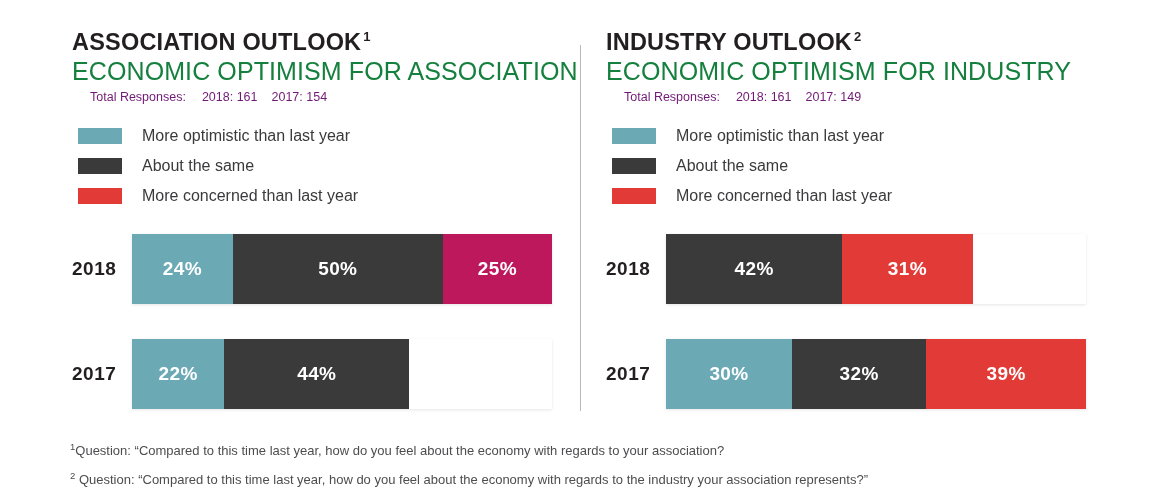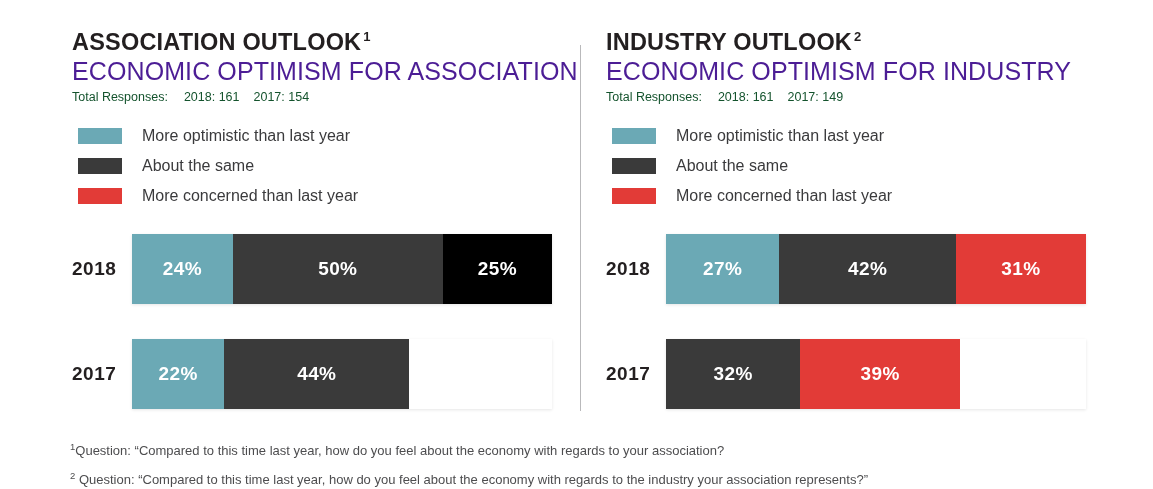--- a/index.html
+++ b/index.html
@@ -59,30 +59,30 @@
     margin-left: 2px;
   }
 
   .subtitle {
     position: absolute;
     top: 36px;
     left: 0;
     font-size: 25px;
     font-weight: 400;
     letter-spacing: 0.1px;
-    color: #4c1d95;
+    color: #15803d;
     white-space: nowrap;
   }
 
   .responses {
     position: absolute;
     top: 69px;
-    left: 0;
+    left: 18px;
     font-size: 12.5px;
-    color: #14532d;
+    color: #701a75;
     white-space: nowrap;
   }
   .responses .gap-a { display: inline-block; width: 16px; }
   .responses .gap-b { display: inline-block; width: 14px; }
 
   
   .legend {
     position: absolute;
     top: 100px;
     left: 6px;
@@ -202,21 +202,21 @@
 
     <div class="bar-row bar-row--2018">
       <span class="year-label">2018</span>
       <div class="bar">
         <div class="bar-seg" style="background:#6BA9B5; width:24%">
           <span class="bar-seg-value">24%</span>
         </div>
         <div class="bar-seg" style="background:#3A3A3A; width:50%">
           <span class="bar-seg-value">50%</span>
         </div>
-        <div class="bar-seg" style="background:#000000; width:26%">
+        <div class="bar-seg" style="background:#be185d; width:26%">
           <span class="bar-seg-value">25%</span>
         </div>
       </div>
     </div>
 
     <div class="bar-row bar-row--2017">
       <span class="year-label">2017</span>
       <div class="bar">
         <div class="bar-seg" style="background:#6BA9B5; width:22%">
           <span class="bar-seg-value">22%</span>
@@ -251,35 +251,35 @@
       </div>
       <div class="legend-row">
         <span class="legend-swatch" style="background:#E23B37"></span>
         <span class="legend-label">More concerned than last year</span>
       </div>
     </div>
 
     <div class="bar-row bar-row--2018">
       <span class="year-label">2018</span>
       <div class="bar">
-        <div class="bar-seg" style="background:#6BA9B5; width:27%">
-          <span class="bar-seg-value">27%</span>
-        </div>
         <div class="bar-seg" style="background:#3A3A3A; width:42%">
           <span class="bar-seg-value">42%</span>
         </div>
         <div class="bar-seg" style="background:#E23B37; width:31%">
           <span class="bar-seg-value">31%</span>
         </div>
       </div>
     </div>
 
     <div class="bar-row bar-row--2017">
       <span class="year-label">2017</span>
       <div class="bar">
+        <div class="bar-seg" style="background:#6BA9B5; width:30%">
+          <span class="bar-seg-value">30%</span>
+        </div>
         <div class="bar-seg" style="background:#3A3A3A; width:32%">
           <span class="bar-seg-value">32%</span>
         </div>
         <div class="bar-seg" style="background:#E23B37; width:38%">
           <span class="bar-seg-value">39%</span>
         </div>
       </div>
     </div>
   </div>
 

